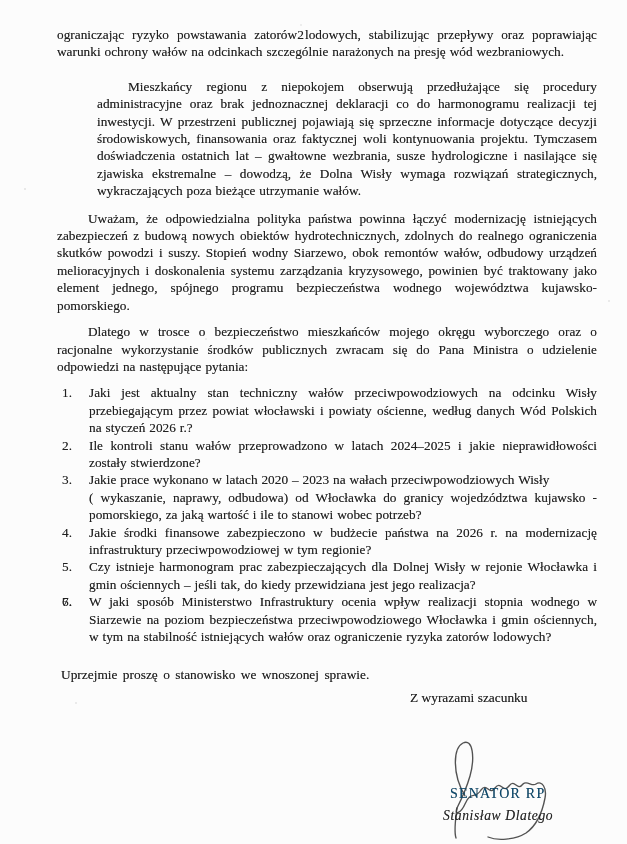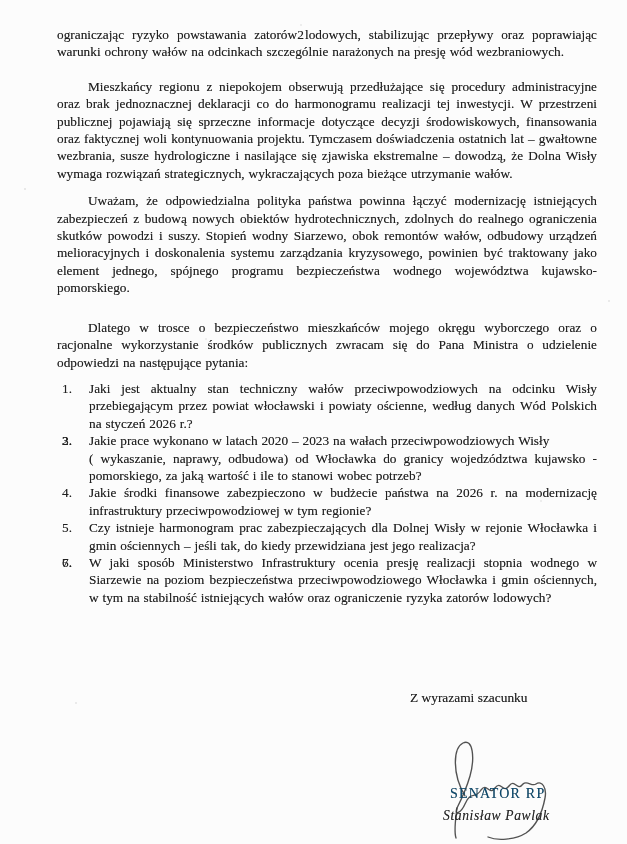--- a/index.html
+++ b/index.html
@@ -24,23 +24,23 @@
     font-size:13.5px;line-height:16px;
   }
   .para{
     margin:0;
     font-size:13.3px;line-height:17.4px;
     text-align:justify;
     word-spacing:.6px;
   }
   .para.first{}
   .para.indent{text-indent:31px;}
-  .m-para2{margin-top:17px;}
+  .m-para2{margin-top:17px;margin-left:40px;}
   .m-para3{margin-top:10px;}
-  .m-para4{margin-top:22px;}
+  .m-para4{margin-top:9px;}
   .questions{
     margin:9px 0 0 0;padding:0;
     list-style:none;
   }
   .questions li{
     position:relative;
     padding-left:32px;
     font-size:13.3px;line-height:17.4px;
     text-align:justify;
     word-spacing:.6px;
@@ -101,43 +101,45 @@
   <p class="para indent m-para3">Uważam, że odpowiedzialna polityka państwa powinna łączyć modernizację istniejących zabezpieczeń z budową nowych obiektów hydrotechnicznych, zdolnych do realnego ograniczenia skutków powodzi i suszy. Stopień wodny Siarzewo, obok remontów wałów, odbudowy urządzeń melioracyjnych i doskonalenia systemu zarządzania kryzysowego, powinien być traktowany jako element jednego, spójnego programu bezpieczeństwa wodnego województwa kujawsko-pomorskiego.</p>
   <p class="para indent m-para4">Dlatego w trosce o bezpieczeństwo mieszkańców mojego okręgu wyborczego oraz o racjonalne wykorzystanie środków publicznych zwracam się do Pana Ministra o udzielenie odpowiedzi na następujące pytania:</p>
 
   <ol class="questions">
     <li>
       <span class="q-num">1.</span>
       <span class="q-text">Jaki jest aktualny stan techniczny wałów przeciwpowodziowych na odcinku Wisły przebiegającym przez powiat włocławski i powiaty ościenne, według danych Wód Polskich na styczeń 2026 r.?</span>
     </li>
     <li>
       <span class="q-num">2.</span>
+      <span class="q-text">Ile kontroli stanu wałów przeprowadzono w latach 2024–2025 i jakie nieprawidłowości zostały stwierdzone?</span>
     </li>
     <li>
       <span class="q-num">3.</span>
       <span class="q-text">Jakie prace wykonano w latach 2020 – 2023 na wałach przeciwpowodziowych Wisły
 ( wykaszanie, naprawy, odbudowa) od Włocławka do granicy wojedzództwa kujawsko - pomorskiego, za jaką wartość i ile to stanowi wobec potrzeb?</span>
     </li>
     <li>
       <span class="q-num">4.</span>
       <span class="q-text">Jakie środki finansowe zabezpieczono w budżecie państwa na 2026 r. na modernizację infrastruktury przeciwpowodziowej w tym regionie?</span>
     </li>
     <li>
       <span class="q-num">5.</span>
       <span class="q-text">Czy istnieje harmonogram prac zabezpieczających dla Dolnej Wisły w rejonie Włocławka i gmin ościennych – jeśli tak, do kiedy przewidziana jest jego realizacja?</span>
     </li>
     <li>
       <span class="q-num">6.</span>
     </li>
     <li>
       <span class="q-num">7.</span>
-      <span class="q-text">W jaki sposób Ministerstwo Infrastruktury ocenia presję realizacji stopnia wodnego w Siarzewie na poziom bezpieczeństwa przeciwpowodziowego Włocławka i gmin ościennych, w tym na stabilność istniejących wałów oraz ograniczenie ryzyka zatorów lodowych?</span>
+      <span class="q-text">W jaki sposób Ministerstwo Infrastruktury ocenia wpływ realizacji stopnia wodnego w Siarzewie na poziom bezpieczeństwa przeciwpowodziowego Włocławka i gmin ościennych, w tym na stabilność istniejących wałów oraz ograniczenie ryzyka zatorów lodowych?</span>
     </li>
   </ol>
 
+  <p class="closing">Uprzejmie proszę o stanowisko we wnoszonej sprawie.</p>
 
   <div class="valediction">Z wyrazami szacunku</div>
 
   <svg class="signature" viewBox="0 0 130 106" aria-hidden="true">
     <path d="M 30,58
              C 17,36 18,10 28,5
              C 38,0 40,20 35,38
              C 31,52 26,62 22,70
              C 19,78 26,75 30,66
              C 36,52 40,62 46,52
@@ -145,16 +147,16 @@
              C 66,42 68,56 74,48
              C 80,40 82,54 88,46
              C 92,42 97,49 101,46
              C 107,42 112,50 110,60
              C 107,76 101,88 91,95
              C 80,102 62,103 53,99"></path>
     <path d="M 22,70 C 20,84 19,94 21,100"></path>
   </svg>
 
   <div class="senator-title">SENATOR RP</div>
-  <div class="signer-name">Stanisław Pawlak</div>
+  <div class="signer-name">Stanisław Dlatego</div>
 
   <div class="specks"></div>
 </div>
 
 </body></html>

